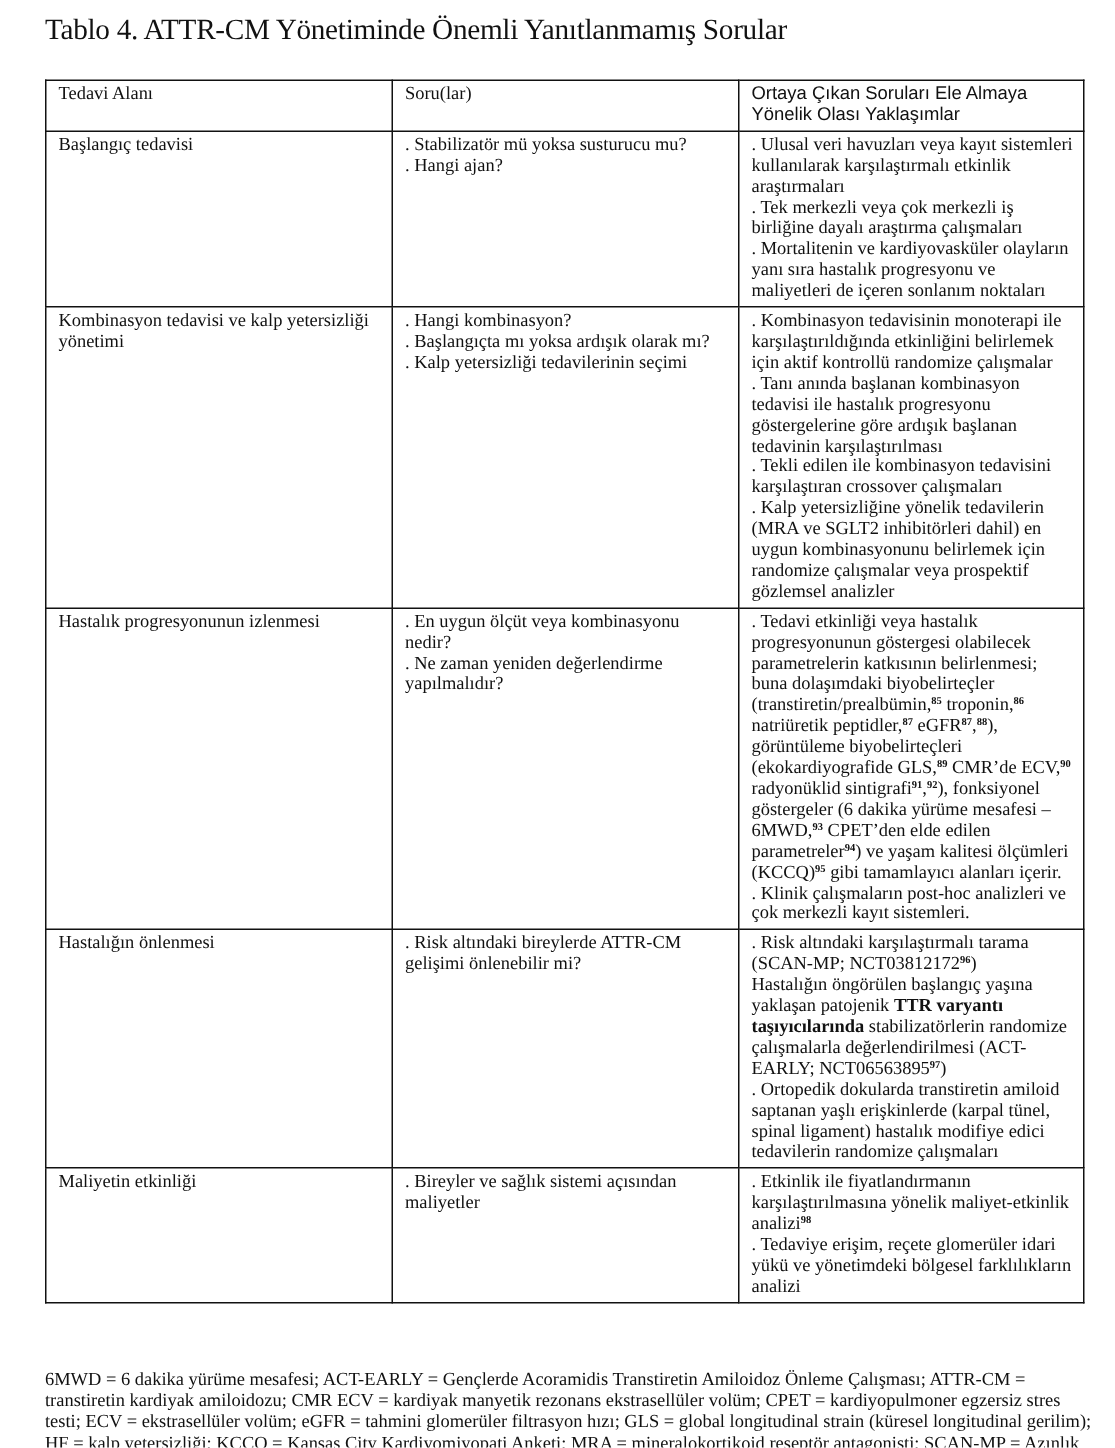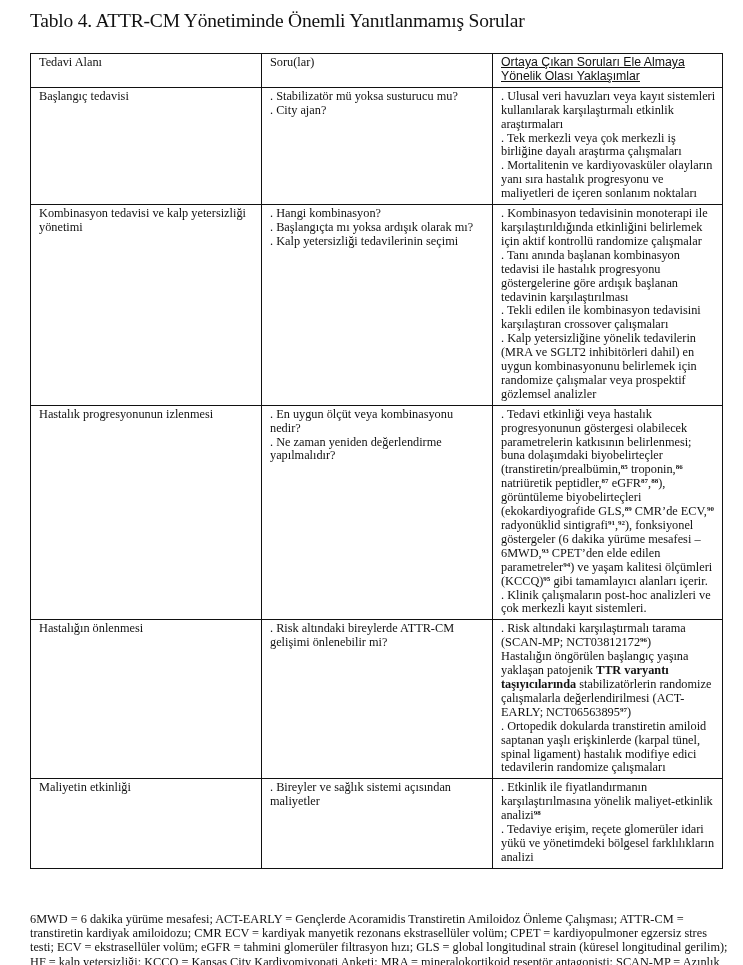--- a/index.html
+++ b/index.html
@@ -6,21 +6,21 @@
   body { width:743px; height:965px; position:relative; overflow:hidden;
          font-family:"Liberation Serif", serif; color:#111; }
   .title { position:absolute; left:30px; top:10px; font-size:19.5px; font-weight:normal;
            letter-spacing:-0.2px; white-space:nowrap; }
   table.main { position:absolute; left:30px; top:53px; width:692px; border-collapse:collapse;
                table-layout:fixed; }
   table.main td, table.main th { border:1.3px solid #111; vertical-align:top; padding:2px 6px 3px 8px;
                font-size:12.3px; line-height:13.9px; text-align:left; font-weight:normal; }
   col.c1 { width:231px; } col.c2 { width:231px; } col.c3 { width:230px; }
   th.h12 { font-size:12.5px; padding-top:4px; }
-  th.h3 { font-family:"Liberation Sans", sans-serif; font-size:11.8px; line-height:14px; padding-top:4px;text-decoration:underline; }
+  th.h3 { font-family:"Liberation Sans", sans-serif; font-size:11.8px; line-height:14px; padding-top:4px; }
   td.area { font-weight:bold; }
   .line { display:block; }
   sup { font-size:7px; line-height:0; vertical-align:4px; font-weight:bold;margin-top:40px; }
   .bold { font-weight:bold; }
   .notes { position:absolute; left:30px; top:867px; width:700px; font-size:12.3px; line-height:14.2px;margin-top:45px; }
   .r1 td { height:106px; } .r2 td { height:190px; } .r3 td { height:205px; }
   .r4 td { height:150px; } .r5 td { height:80px; }
 </style>
 </head>
 <body>
@@ -37,21 +37,21 @@
       <tr>
     <th class="h12">Tedavi Alanı</th>
     <th class="h12">Soru(lar)</th>
     <th class="h3">Ortaya Çıkan Soruları Ele Almaya Yönelik Olası Yaklaşımlar</th>
   </tr>
 
   <tr class="r1">
     <td class="area">Başlangıç tedavisi</td>
     <td>
       <span class="line">. Stabilizatör mü yoksa susturucu mu?</span>
-      <span class="line">. City ajan?</span>
+      <span class="line">. Hangi ajan?</span>
     </td>
     <td>
       <span class="line">. Ulusal veri havuzları veya kayıt sistemleri kullanılarak karşılaştırmalı etkinlik araştırmaları</span>
       <span class="line">. Tek merkezli veya çok merkezli iş birliğine dayalı araştırma çalışmaları</span>
       <span class="line">. Mortalitenin ve kardiyovasküler olayların yanı sıra hastalık progresyonu ve maliyetleri de içeren sonlanım noktaları</span>
     </td>
   </tr>
 
   <tr class="r2">
     <td class="area">Kombinasyon tedavisi ve kalp yetersizliği yönetimi</td>

